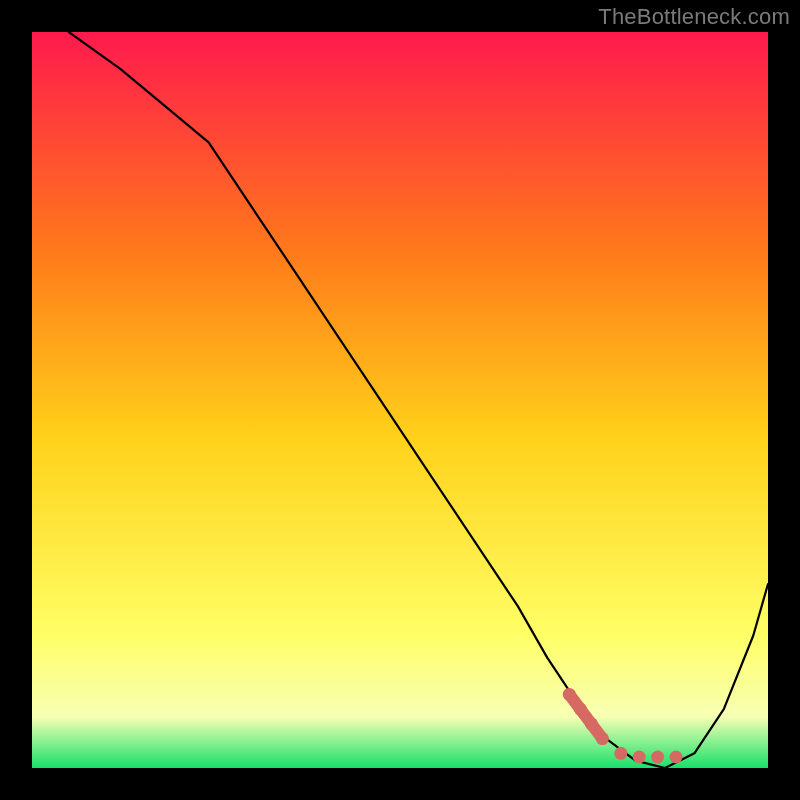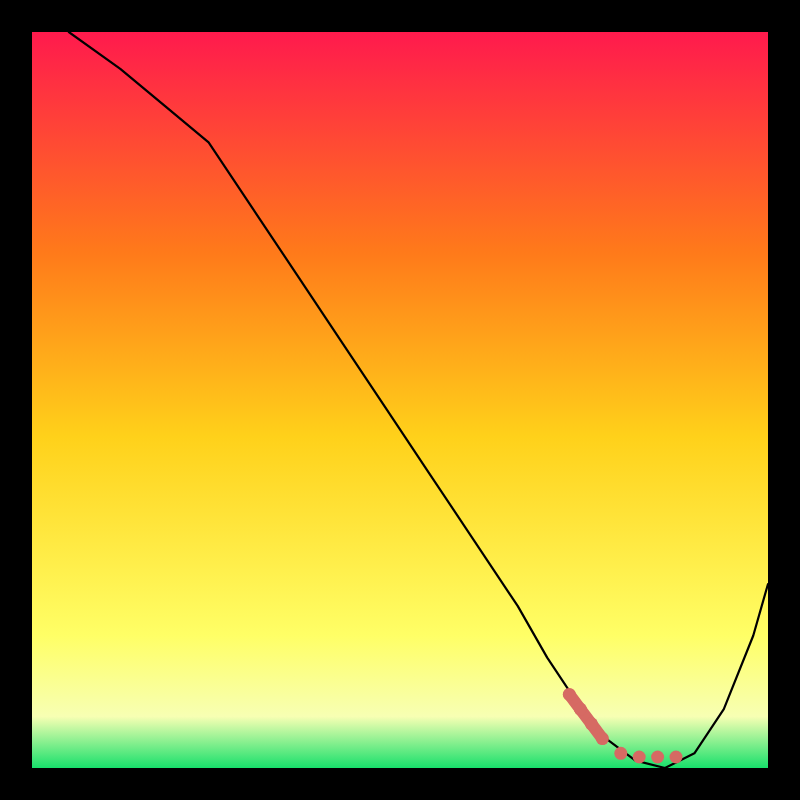--- a/index.html
+++ b/index.html
@@ -36,20 +36,21 @@
     overflow: hidden;
   }
   svg {
     display: block;
   }
 </style>
 </head>
 <body>
 
 <div class="frame">
+  <div class="watermark">TheBottleneck.com</div>
 
   <div class="plot-area">
     <svg width="736" height="736" viewBox="0 0 736 736" preserveAspectRatio="none">
       <defs>
 
         <linearGradient id="bg" x1="0" y1="0" x2="0" y2="1">
           <stop offset="0%" stop-color="#ff1a4d"></stop>
           <stop offset="30%" stop-color="#ff7a1a"></stop>
           <stop offset="55%" stop-color="#ffd11a"></stop>
           <stop offset="82%" stop-color="#ffff66"></stop>

